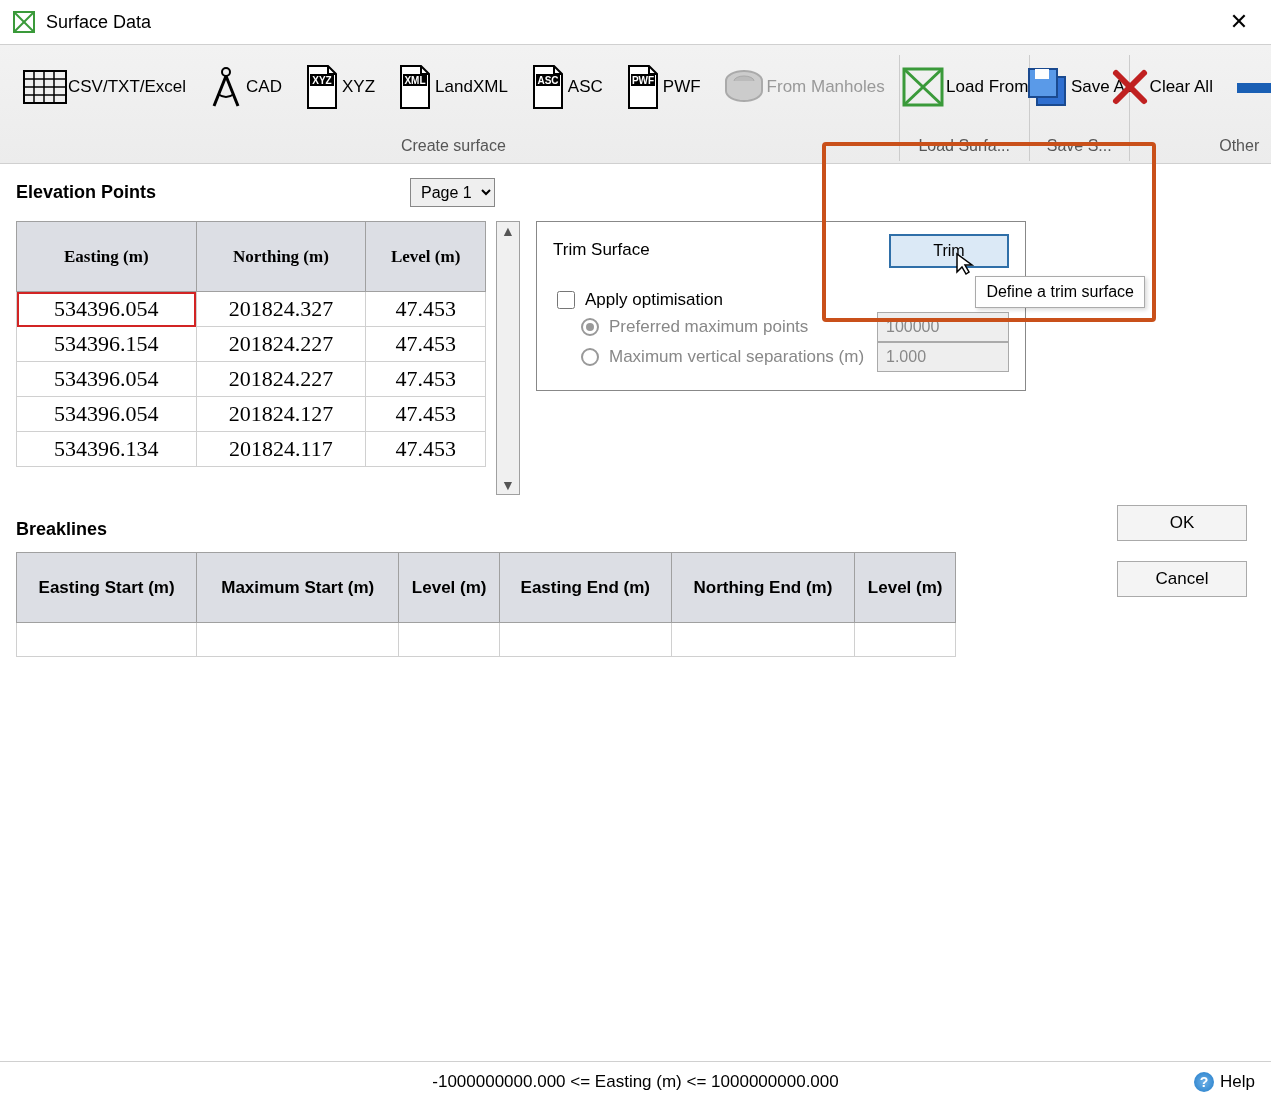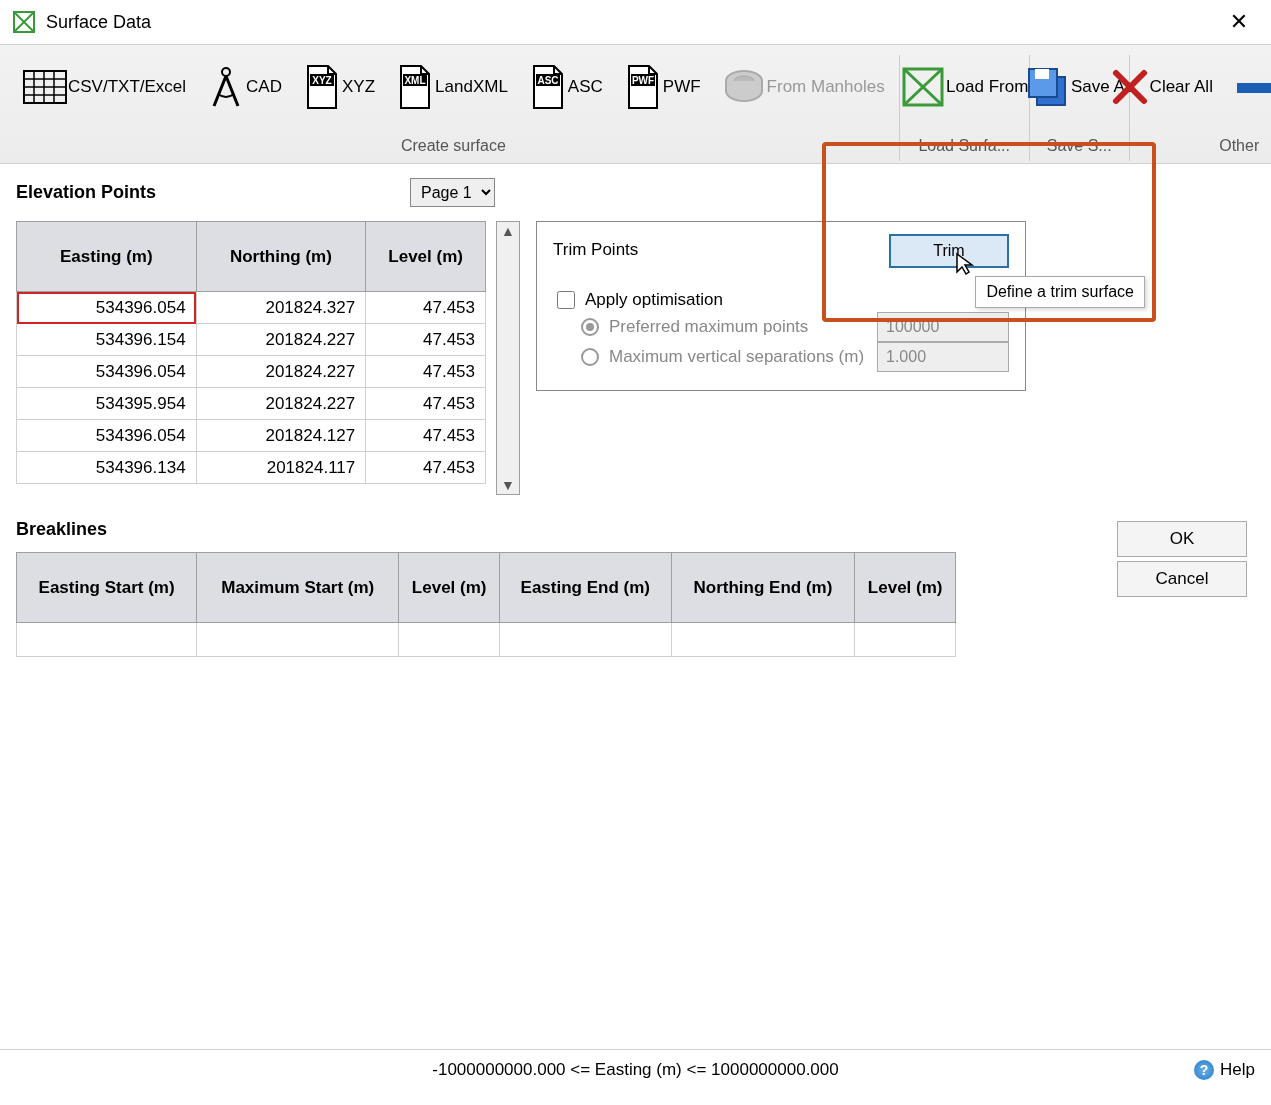--- a/index.html
+++ b/index.html
@@ -91,32 +91,33 @@
   select {
     font-size: 16px;
     padding: 4px 6px;
     border: 1px solid #888;
   }
 
   .ep-row { display: flex; align-items: flex-start; gap: 10px; margin-top: 14px; }
   .ep-table {
     border-collapse: collapse;
     width: 470px;
+    font-family: Liberation Serif, serif;
   }
   .ep-table th {
     background: #dcdee4;
     border: 1px solid #a0a0a0;
     font-weight: bold;
     font-size: 17px;
     height: 70px;
   }
   .ep-table td {
     border: 1px solid #d0d0d0;
-    font-size: 17px;
-    text-align: right;
+    font-size: 22px;
+    text-align: center;
     padding: 4px 10px;
     height: 32px;
   }
   .ep-table tr.selected td:first-child {
     outline: 2px solid #d22424;
     outline-offset: -2px;
   }
   .scrollbar {
     width: 24px; height: 274px;
     border: 1px solid #a0a0a0;
@@ -214,32 +215,32 @@
     height: 70px;
   }
   .bl-table td {
     border: 1px solid #d0d0d0;
     height: 34px;
   }
 
   .footer-buttons {
     position: absolute;
     right: 24px; bottom: 120px;
-    display: flex; flex-direction: column; gap: 4px;
+    display: flex; flex-direction: column; gap: 20px;
   }
   .footer-buttons button {
     width: 130px; height: 36px;
     background: #f4f4f4;
     border: 1px solid #aaa;
     font-size: 17px;
   }
 
   .statusbar {
     position: fixed;
-    bottom: 16px; left: 0; right: 0;
+    bottom: 4px; left: 0; right: 0;
     height: 40px;
     border-top: 1px solid #d0d0d0;
     background: #fff;
     display: flex;
     align-items: center;
     padding: 0 16px;
     width: 1271px;
   }
   .status-center {
     position: absolute;
@@ -453,45 +454,40 @@
             <td>534396.154</td>
             <td>201824.227</td>
             <td>47.453</td>
           </tr>
           <tr>
             <td>534396.054</td>
             <td>201824.227</td>
             <td>47.453</td>
           </tr>
           <tr>
-            <td>534395.954</td>
-            <td>201824.227</td>
-            <td>47.453</td>
-          </tr>
-          <tr>
             <td>534396.054</td>
             <td>201824.127</td>
             <td>47.453</td>
           </tr>
           <tr>
             <td>534396.134</td>
             <td>201824.117</td>
             <td>47.453</td>
           </tr>
         </tbody>
     </table>
 
     <div class="scrollbar">
       <span class="scroll-arrow">▲</span>
       <span class="scroll-arrow">▼</span>
     </div>
 
     <div class="trim-panel">
       <div class="trim-header">
-        <span>Trim Points</span>
+        <span>Trim Surface</span>
       </div>
       <div class="trim-btn">Trim</div>
       <span class="cursor">
         <svg width="20" height="24">
             <path d="M2 2 L2 20 L7 15 L11 22 L14 20 L10 13 L17 13 Z" fill="#fff" stroke="#000" stroke-width="1.5"></path>
           </svg>
       </span>
       <div class="tooltip">Define a trim surface</div>
 
       <div class="opt-row">

